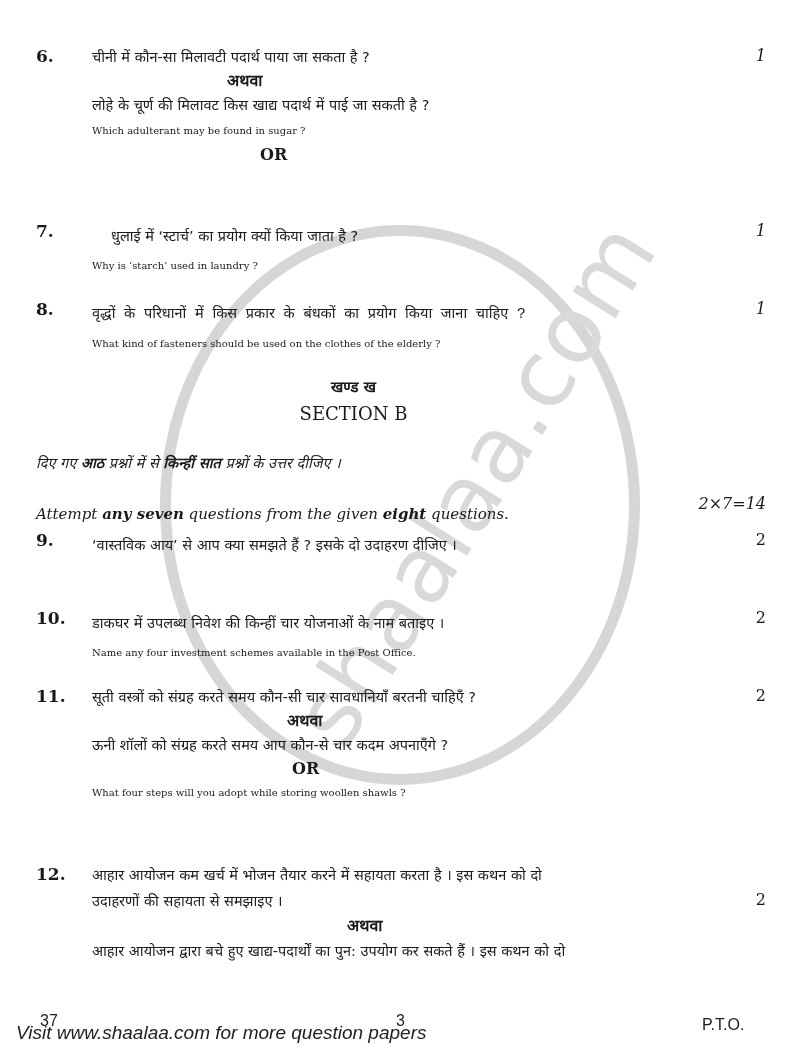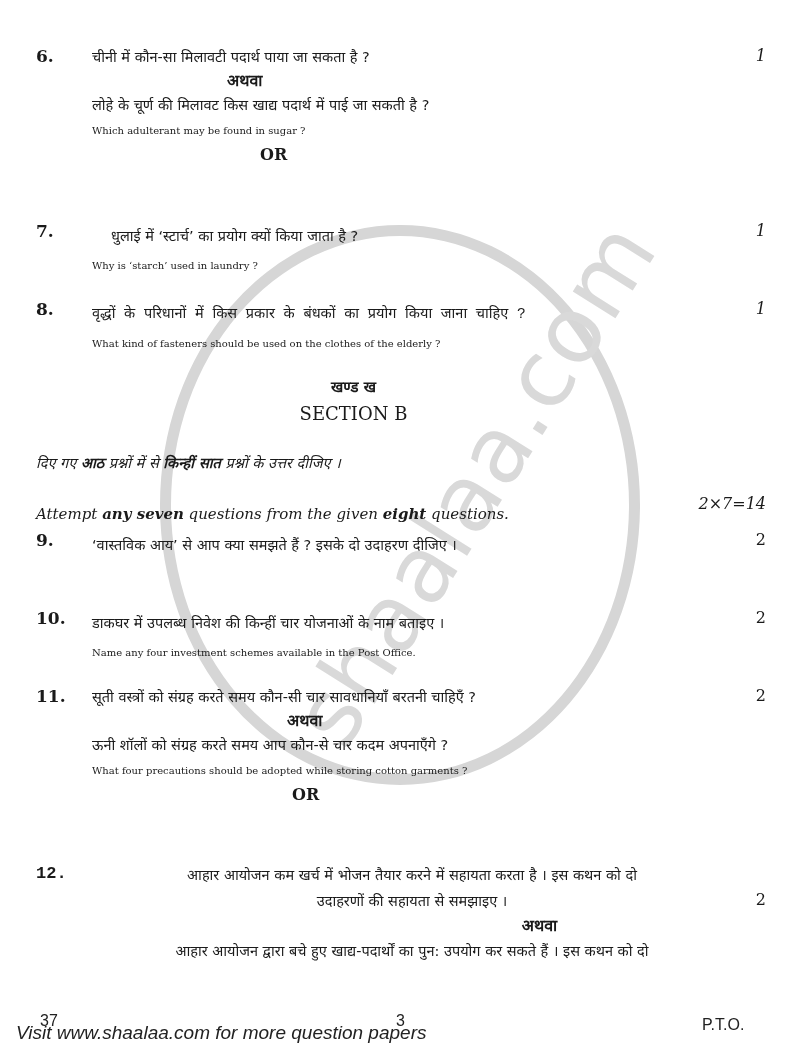--- a/index.html
+++ b/index.html
@@ -99,29 +99,29 @@
     </div>
   </div>
 
   <div class="q" style="top:684px;">
     <span class="qnum" style="top:2px;">11.</span>
     <span class="marks up" style="top:2px;">2</span>
     <div class="body">
       <div class="line hi">सूती वस्त्रों को संग्रह करते समय कौन-सी चार सावधानियाँ बरतनी चाहिएँ ?</div>
       <div class="line hi or" style="padding-left:195px; line-height:22px;">अथवा</div>
       <div class="line hi">ऊनी शॉलों को संग्रह करते समय आप कौन-से चार कदम अपनाएँगे ?</div>
-      <div class="line en">What four precautions should be adopted while storing cotton garments ?</div>
       <div class="line en or" style="padding-left:200px; line-height:22px;">OR</div>
+      <div class="line en">What four steps will you adopt while storing woollen shawls ?</div>
     </div>
   </div>
 
   <div class="q" style="top:862px;">
-    <span class="qnum" style="top:2px;font-family:Liberation Mono, monospace;">12.</span>
+    <span class="qnum" style="top:2px;">12.</span>
     <span class="marks up" style="top:28px;">2</span>
-    <div class="body" style="width:640px;text-align:center;">
+    <div class="body" style="width:640px;">
       <div class="line hi">आहार आयोजन कम खर्च में भोजन तैयार करने में सहायता करता है । इस कथन को दो</div>
       <div class="line hi">उदाहरणों की सहायता से समझाइए ।</div>
       <div class="line hi or" style="padding-left:255px; line-height:24px;">अथवा</div>
       <div class="line hi">आहार आयोजन द्वारा बचे हुए खाद्य-पदार्थों का पुन: उपयोग कर सकते हैं । इस कथन को दो</div>
     </div>
   </div>
 
   <div class="footer" style="left:40px; top:1012px;">37</div>
   <div class="footer" style="left:396px; top:1012px;">3</div>
   <div class="footer" style="left:702px; top:1016px;">P.T.O.</div>

